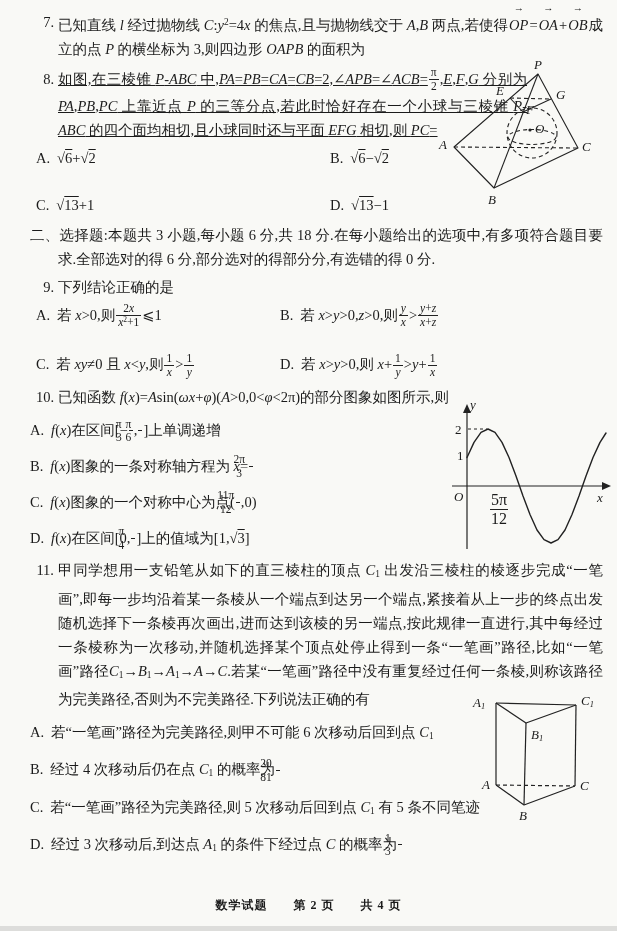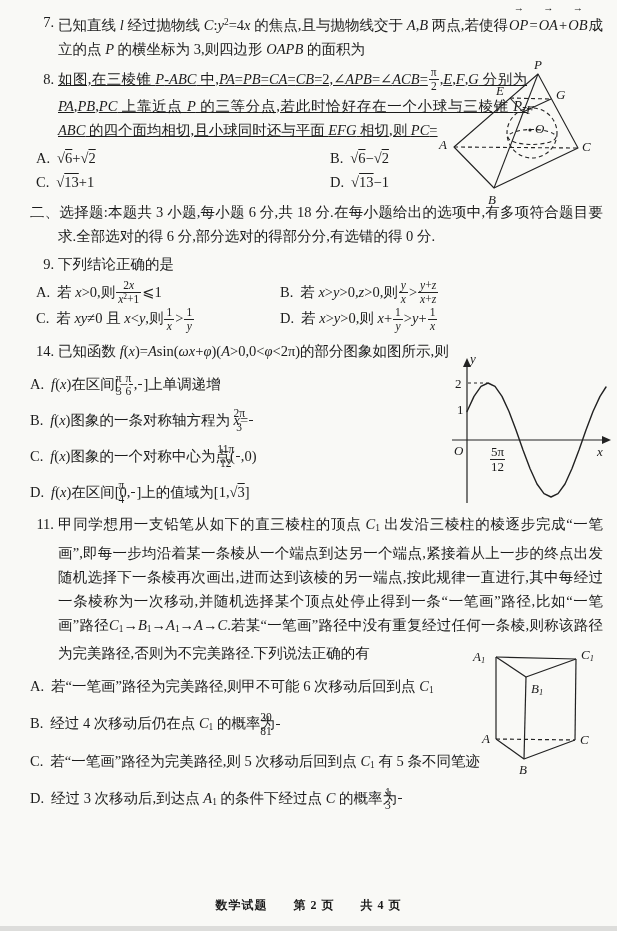--- a/index.html
+++ b/index.html
@@ -19,35 +19,35 @@
   sup{font-size:0.65em;vertical-align:0.5em;}
   .ov{text-decoration:overline;}
   .vec{font-style:italic;position:relative;display:inline-block;margin:0 1px;}
   .vec::after{content:'→';position:absolute;left:0;right:0;top:-0.95em;font-size:0.7em;line-height:1;text-align:center;font-style:normal;}
   .fr{display:inline-flex;flex-direction:column;text-align:center;vertical-align:middle;font-size:11.5px;line-height:1.1;position:relative;top:-1px;margin:0 1px;}
   .fr>span{display:block;padding:0 2px;}
   .fr>span:first-child{border-bottom:1px solid #222;}
   .olab{margin-right:7px;}
   .opts4{display:flex;padding-left:6px;margin-top:2px;}
   .opts4 .opt{width:124px;}
-  .opts2{display:grid;padding-left:6px;row-gap:0;margin-top:4px;}
+  .opts2{display:grid;padding-left:6px;row-gap:23px;margin-top:4px;}
   .g8{grid-template-columns:294px 1fr;}
   .g9{grid-template-columns:244px 1fr;}
   .optv{padding-left:24px;text-indent:-24px;margin-top:9px;text-align:justify;}
   .q10 .optv{width:408px;}
   .q11 .optv{max-width:452px;}
   .sec{font-weight:normal;padding-left:28px;text-indent:-28px;margin:6px 0 4px 0;text-align:justify;}
   .fig{position:absolute;}
   .fig svg{display:block;}
   .fig8{top:0;right:-8px;width:175px;height:150px;}
   .fig10{top:14px;right:-10px;width:165px;height:175px;}
   .fig11{top:132px;right:-10px;width:150px;height:147px;}
   .flabel{position:absolute;font-size:13px;line-height:1;font-style:italic;white-space:nowrap;}
   .flabel.num{font-style:normal;}
-  .gfrac{position:absolute;font-size:13px;font-style:normal;text-align:center;line-height:1.1;}
+  .gfrac{position:absolute;font-size:16px;font-style:normal;text-align:center;line-height:1.1;}
   .gfrac span{display:block;padding:0 1px;}
   .gfrac span:first-child{border-bottom:1px solid #222;}
   .footer{position:absolute;bottom:14px;left:0;right:0;text-align:center;font-weight:bold;font-size:12px;letter-spacing:1px;}
   .scan-edge{position:absolute;bottom:0;left:0;right:0;height:5px;background:#dddddb;}
 </style>
 </head>
 <body>
 
 <div class="page">
   <div class="content">
@@ -128,21 +128,21 @@
                 <span><i>y</i></span>
               </span>&gt;<i>y</i>+<span class="fr">
                 <span>1</span>
                 <span><i>x</i></span>
               </span></span></div>
       </div>
     </div>
 
     <div class="q q10">
       <div class="qwrap">
-        <span class="qnum">14.</span>
+        <span class="qnum">10.</span>
         <div class="stem">已知函数 <i>f</i>(<i>x</i>)=<i>A</i>sin(<i>ωx</i>+<i>φ</i>)(<i>A</i>&gt;0,0&lt;<i>φ</i>&lt;2π)的部分图象如图所示,则</div>
       </div>
       <div class="fig fig10">
         <svg width="165" height="175" viewBox="0 0 165 175">
           <g stroke="#222" stroke-width="1.2" fill="none">
             <path d="M19,9 L19,150"></path>
             <path d="M4,87 L159,87"></path>
           </g>
           <path d="M19,5 l-4,9 l8,0 Z" fill="#222"></path>
           <path d="M163,87 l-9,-4 l0,8 Z" fill="#222"></path>

